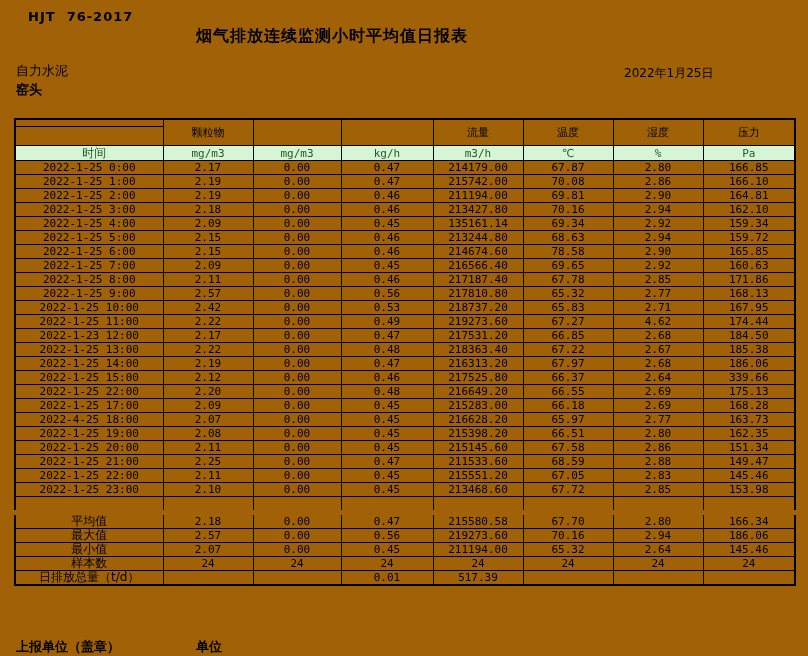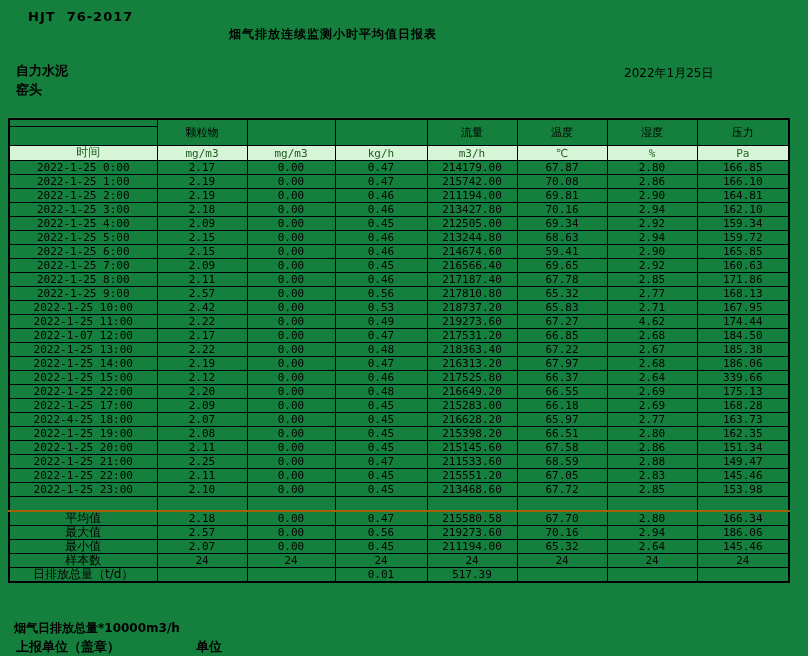--- a/index.html
+++ b/index.html
@@ -1,47 +1,47 @@
 <!DOCTYPE html>
 <html style="--green-bg: #d6f4d6; --green-text: #215c21;"><head>
 <meta charset="utf-8">
 <style>
   html,body{margin:0;padding:0;background:#fff;}
   .page{
-    position:relative;width:808px;height:656px;background:#15803d;
+    position:relative;width:808px;height:656px;background:#a16207;
     font-family:"DejaVu Sans","Liberation Sans",sans-serif;color:#000;
     overflow:hidden;
   }
   .abs{position:absolute;white-space:pre;}
   .doc-code{left:28px;top:9px;font-size:13px;font-weight:bold;letter-spacing:1px;}
-  .title{left:196px;top:26px;font-size:12px;font-weight:bold;letter-spacing:1px;margin-left:33px;}
-  .company{left:16px;top:62px;font-size:13px;font-weight:bold;}
+  .title{left:196px;top:26px;font-size:16px;font-weight:bold;letter-spacing:1px;}
+  .company{left:16px;top:62px;font-size:13px;font-weight:normal;}
   .location{left:16px;top:81px;font-size:13px;font-weight:bold;text-align:right;}
   .date{left:624px;top:65px;font-size:12px;}
   .note{left:14px;top:620px;font-size:12px;font-weight:bold;}
   .report-unit{left:16px;top:638px;font-size:13px;font-weight:bold;}
   .unit-label{left:196px;top:638px;font-size:13px;font-weight:bold;}
 
   table.report{
-    position:absolute;left:8px;top:118px;width:780px;
+    position:absolute;left:14px;top:118px;width:780px;
     border-collapse:collapse;table-layout:fixed;
     border:2px solid #000;
   }
   table.report td{
     border:1px solid #000;
     padding:0 2px;margin:0;
     text-align:center;vertical-align:middle;
     font-family:"DejaVu Sans Mono","DejaVu Sans",monospace;
     font-size:11px;line-height:13px;height:13px;
     white-space:nowrap;overflow:hidden;
   }
   tr.spacer-top td{height:6px;border-bottom:1px solid #000;}
   tr.group-row td{height:18px;font-family:"DejaVu Sans","Liberation Sans",sans-serif;font-size:12px;}
   tr.unit-row td{height:14px;background:var(--green-bg);color:var(--green-text);}
-  tbody.summary{border-top:2px solid #a16207;}
+  tbody.summary{border-top:5px solid #a16207;}
   tbody.summary td:first-child{font-family:"DejaVu Sans","Liberation Sans",sans-serif;font-size:12px;}
   tr.blank-row td{height:13px;}
 </style>
 </head>
 <body>
 
 <div class="page">
 
   <div class="abs doc-code">HJT  76-2017</div>
   <div class="abs title">烟气排放连续监测小时平均值日报表</div>
@@ -68,21 +68,21 @@
         <td rowspan="2" class="group-cell"></td>
         <td rowspan="2" class="group-cell">流量</td>
         <td rowspan="2" class="group-cell">温度</td>
         <td rowspan="2" class="group-cell">湿度</td>
         <td rowspan="2" class="group-cell">压力</td>
       </tr>
       <tr class="group-row">
         <td></td>
       </tr>
       <tr class="unit-row">
-        <td style="font-family:Liberation Mono, monospace;font-size:12px;padding-left:12px;">时间</td>
+        <td style="font-family:Liberation Sans, sans-serif;font-size:12px;padding-left:12px;">时间</td>
         <td>mg/m3</td>
         <td>mg/m3</td>
         <td>kg/h</td>
         <td>m3/h</td>
         <td>℃</td>
         <td>%</td>
         <td>Pa</td>
       </tr>
     </thead>
     <tbody>
@@ -124,42 +124,42 @@
           <td>213427.80</td>
           <td>70.16</td>
           <td>2.94</td>
           <td>162.10</td>
         </tr>
         <tr>
           <td>2022-1-25 4:00</td>
           <td>2.09</td>
           <td>0.00</td>
           <td>0.45</td>
-          <td>212505.00</td>
+          <td>135161.14</td>
           <td>69.34</td>
           <td>2.92</td>
           <td>159.34</td>
         </tr>
         <tr>
           <td>2022-1-25 5:00</td>
           <td>2.15</td>
           <td>0.00</td>
           <td>0.46</td>
           <td>213244.80</td>
           <td>68.63</td>
           <td>2.94</td>
           <td>159.72</td>
         </tr>
         <tr>
           <td>2022-1-25 6:00</td>
           <td>2.15</td>
           <td>0.00</td>
           <td>0.46</td>
           <td>214674.60</td>
-          <td>59.41</td>
+          <td>78.58</td>
           <td>2.90</td>
           <td>165.85</td>
         </tr>
         <tr>
           <td>2022-1-25 7:00</td>
           <td>2.09</td>
           <td>0.00</td>
           <td>0.45</td>
           <td>216566.40</td>
           <td>69.65</td>
@@ -200,21 +200,21 @@
           <td>2022-1-25 11:00</td>
           <td>2.22</td>
           <td>0.00</td>
           <td>0.49</td>
           <td>219273.60</td>
           <td>67.27</td>
           <td>4.62</td>
           <td>174.44</td>
         </tr>
         <tr>
-          <td>2022-1-07 12:00</td>
+          <td>2022-1-23 12:00</td>
           <td>2.17</td>
           <td>0.00</td>
           <td>0.47</td>
           <td>217531.20</td>
           <td>66.85</td>
           <td>2.68</td>
           <td>184.50</td>
         </tr>
         <tr>
           <td>2022-1-25 13:00</td>
@@ -386,17 +386,16 @@
           <td></td>
           <td>0.01</td>
           <td>517.39</td>
           <td></td>
           <td></td>
           <td></td>
         </tr>
       </tbody>
   </table>
 
-  <div class="abs note">烟气日排放总量*10000m3/h</div>
   <div class="abs report-unit">上报单位（盖章）</div>
   <div class="abs unit-label">单位</div>
 
 </div>
 
 </body></html>

